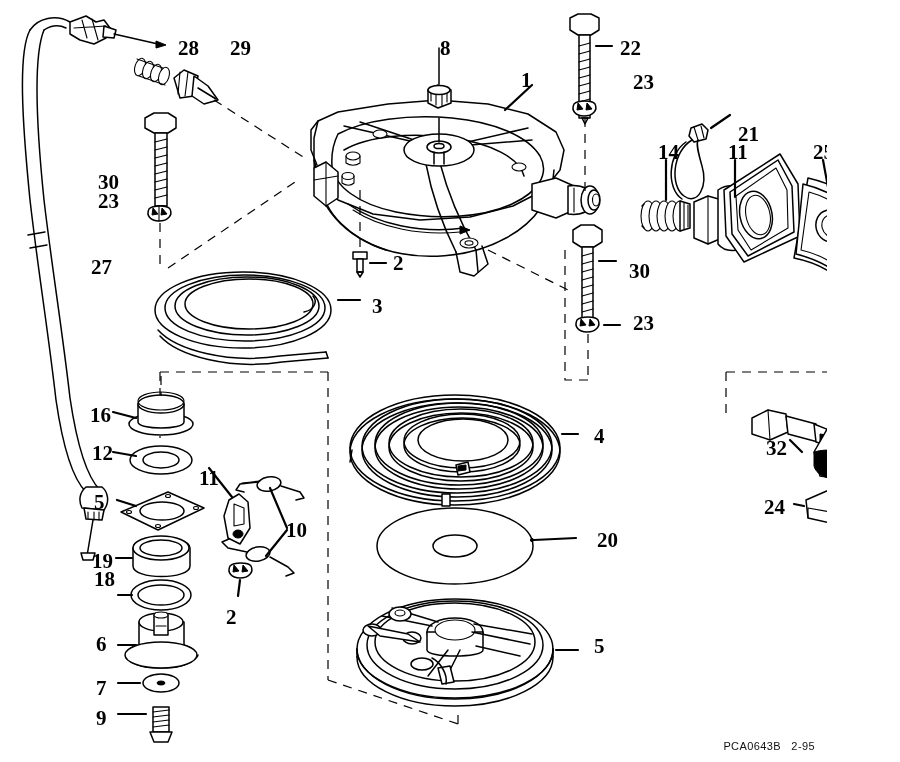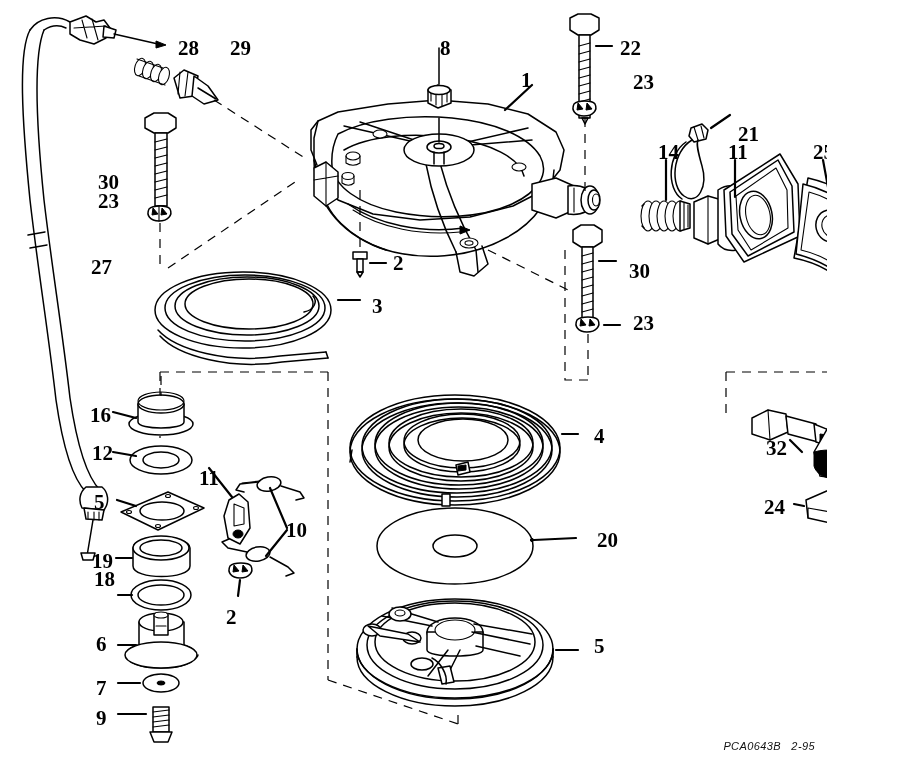--- a/index.html
+++ b/index.html
@@ -38,21 +38,20 @@
   }
   #watermark {
     position: absolute;
     right: 12px;
     bottom: 10px;
     font-family: "Liberation Sans", sans-serif;
     font-size: 11px;
     letter-spacing: 0.4px;
     color: #111111;
     white-space: pre;
-    font-style: italic;
   }
 </style>
 </head>
 <body>
 
 <div id="diagram-root">
 
   <svg id="art-layer" viewBox="0 0 900 762" xmlns="http://www.w3.org/2000/svg">
     <defs>
       <style>

